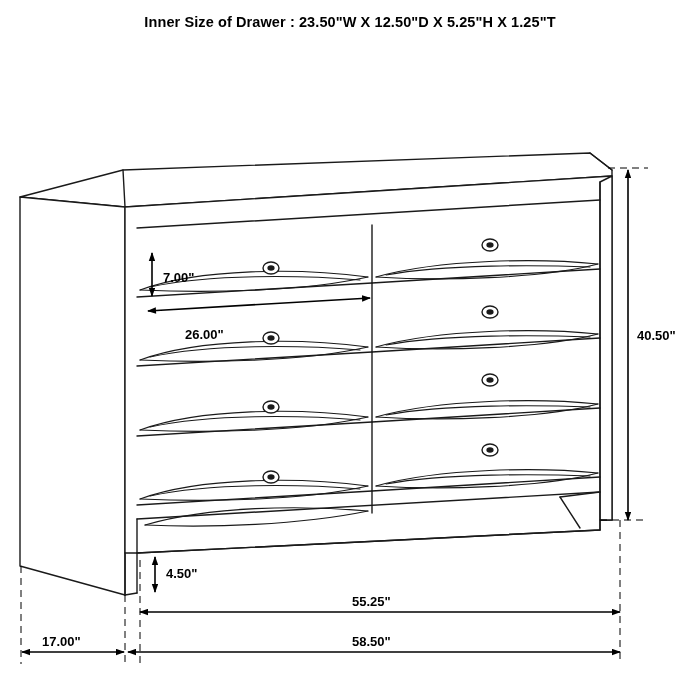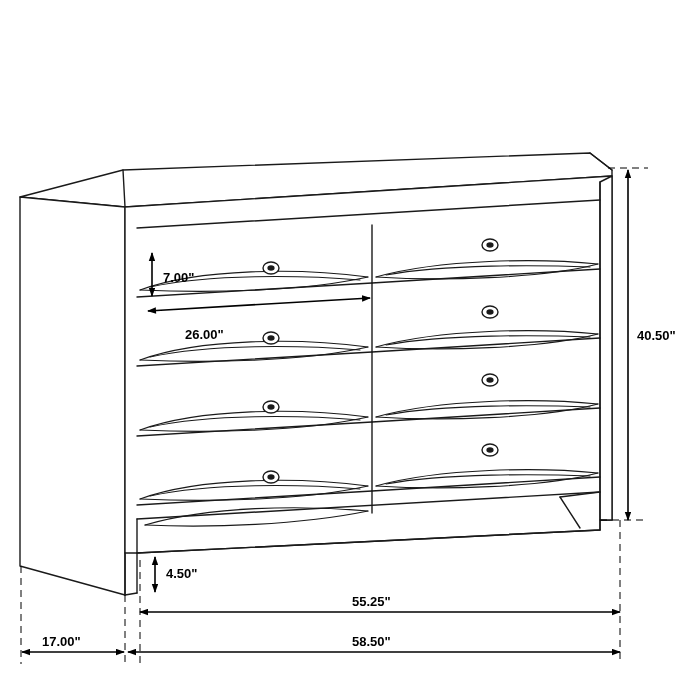--- a/index.html
+++ b/index.html
@@ -39,20 +39,21 @@
     font-weight: bold;
     color: #000000;
     white-space: nowrap;
   }
 </style>
 </head>
 <body>
 
 <div id="page">
 
+  <div id="title">Inner Size of Drawer : 23.50"W X 12.50"D X 5.25"H X 1.25"T</div>
 
   <svg class="diagram" viewBox="0 0 700 700">
     <g fill="none" stroke="#1a1a1a" stroke-width="1.4" stroke-linejoin="round" stroke-linecap="round">
 
       <polygon points="20,197 123,170 590,153 612,170 612,176 125,207" fill="#ffffff"></polygon>
 
       <path d="M123,170 L125,207"></path>
       <path d="M590,153 L612,170"></path>
 
       <polygon points="20,197 125,207 125,595 20,566" fill="#ffffff"></polygon>

